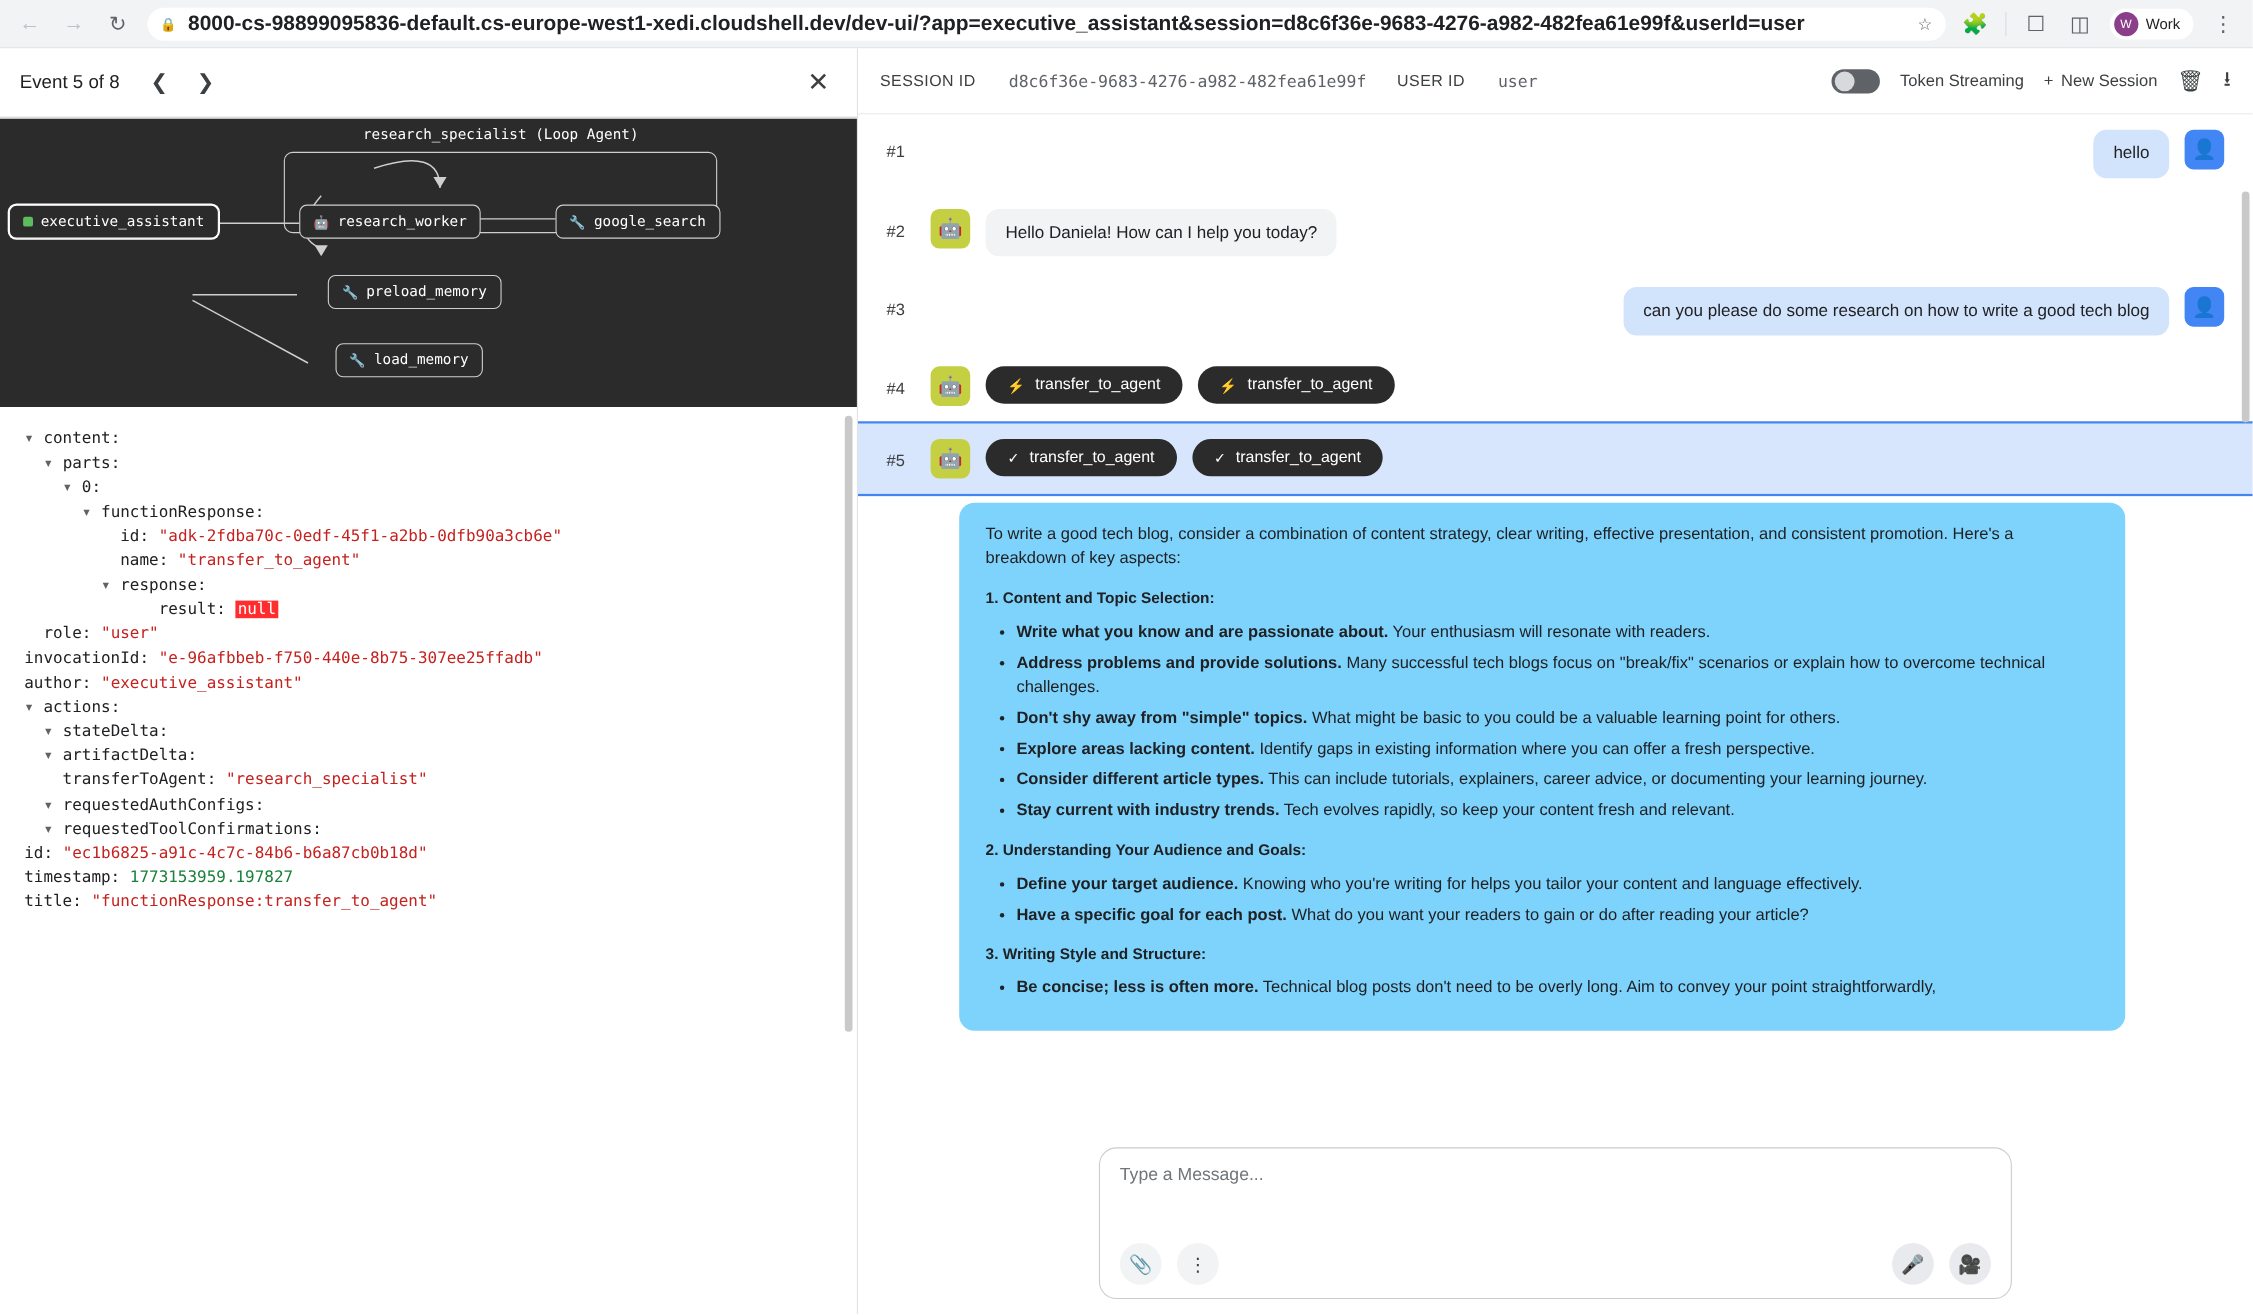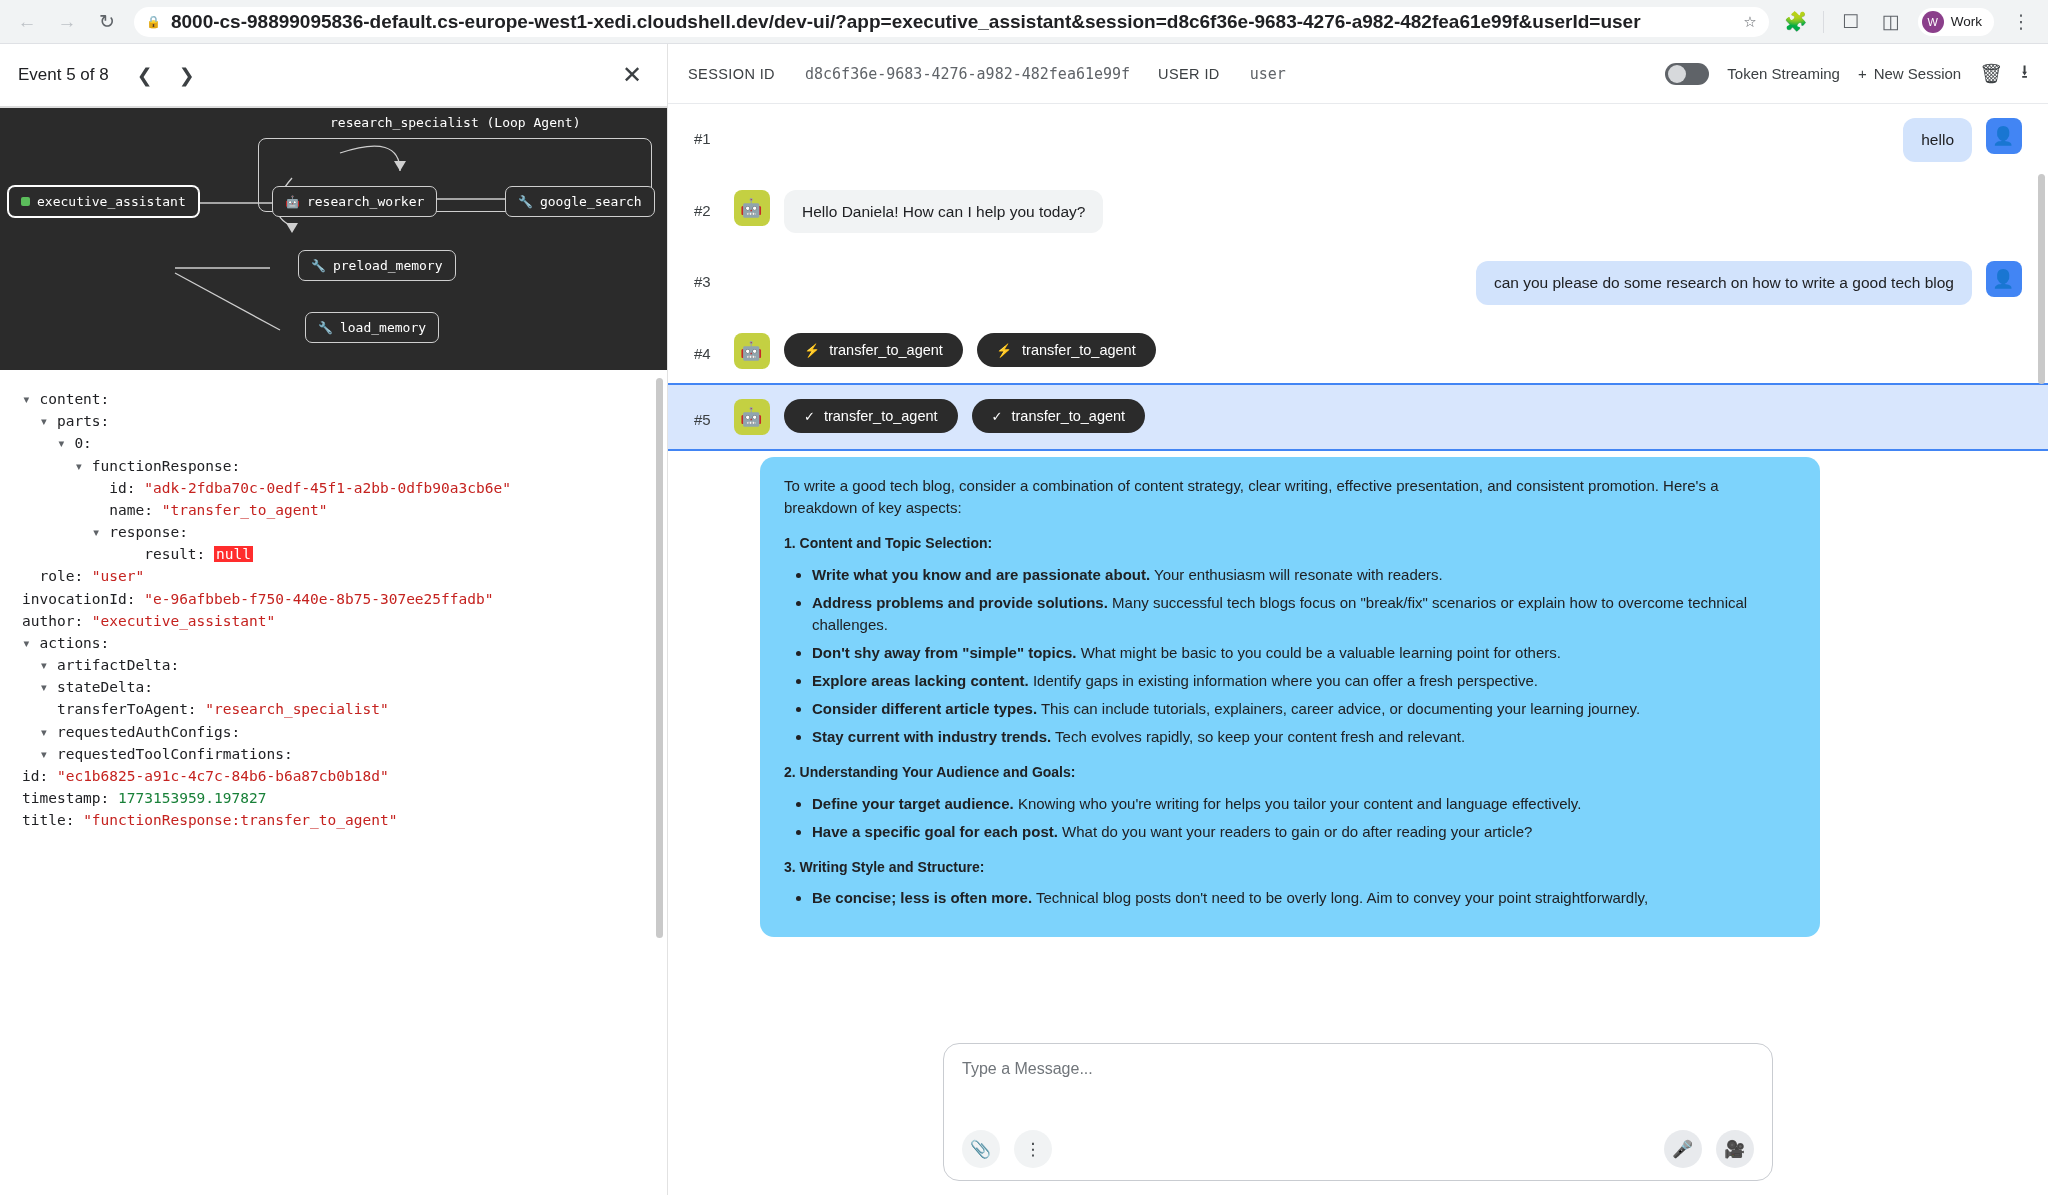--- a/index.html
+++ b/index.html
@@ -65,21 +65,21 @@
     font-size: 11px; display: flex; align-items: center; justify-content: center;
   }
   .profile-name { font-size: 13.5px; color: #202124; }
   .divider-v { width: 1px; height: 22px; background: #dadce0; }
 
   
   .page { display: flex; height: 1151px; }
 
   
   .event-panel {
-    width: 668px;
+    width: 780px;
     flex: none;
     display: flex;
     flex-direction: column;
     background: #ffffff;
     border-right: 1px solid #e2e2e2;
     position: relative;
   }
   .event-head {
     height: 62px;
     display: flex;
@@ -433,22 +433,22 @@
           <div class="jrow">      <span class="tri">▾ </span><span class="k">functionResponse:</span></div>
           <div class="jrow">          <span class="k">id:</span> <span class="s">"adk-2fdba70c-0edf-45f1-a2bb-0dfb90a3cb6e"</span></div>
           <div class="jrow">          <span class="k">name:</span> <span class="s">"transfer_to_agent"</span></div>
           <div class="jrow">        <span class="tri">▾ </span><span class="k">response:</span></div>
           <div class="jrow">              <span class="k">result:</span> <span class="null-hl">null</span></div>
           <div class="jrow"></div>
           <div class="jrow">  <span class="k">role:</span> <span class="s">"user"</span></div>
           <div class="jrow"><span class="k">invocationId:</span> <span class="s">"e-96afbbeb-f750-440e-8b75-307ee25ffadb"</span></div>
           <div class="jrow"><span class="k">author:</span> <span class="s">"executive_assistant"</span></div>
           <div class="jrow"><span class="tri">▾ </span><span class="k">actions:</span></div>
+          <div class="jrow">  <span class="tri">▾ </span><span class="k">stateDelta:</span></div>
           <div class="jrow">  <span class="tri">▾ </span><span class="k">artifactDelta:</span></div>
-          <div class="jrow">  <span class="tri">▾ </span><span class="k">stateDelta:</span></div>
           <div class="jrow">    <span class="k">transferToAgent:</span> <span class="s">"research_specialist"</span></div>
           <div class="jrow">  <span class="tri">▾ </span><span class="k">requestedAuthConfigs:</span></div>
           <div class="jrow">  <span class="tri">▾ </span><span class="k">requestedToolConfirmations:</span></div>
           <div class="jrow"><span class="k">id:</span> <span class="s">"ec1b6825-a91c-4c7c-84b6-b6a87cb0b18d"</span></div>
           <div class="jrow"><span class="k">timestamp:</span> <span class="n">1773153959.197827</span></div>
           <div class="jrow"><span class="k">title:</span> <span class="s">"functionResponse:transfer_to_agent"</span></div>
         </div>
       <div class="scroll-track"></div>
     </div>
   </div>

